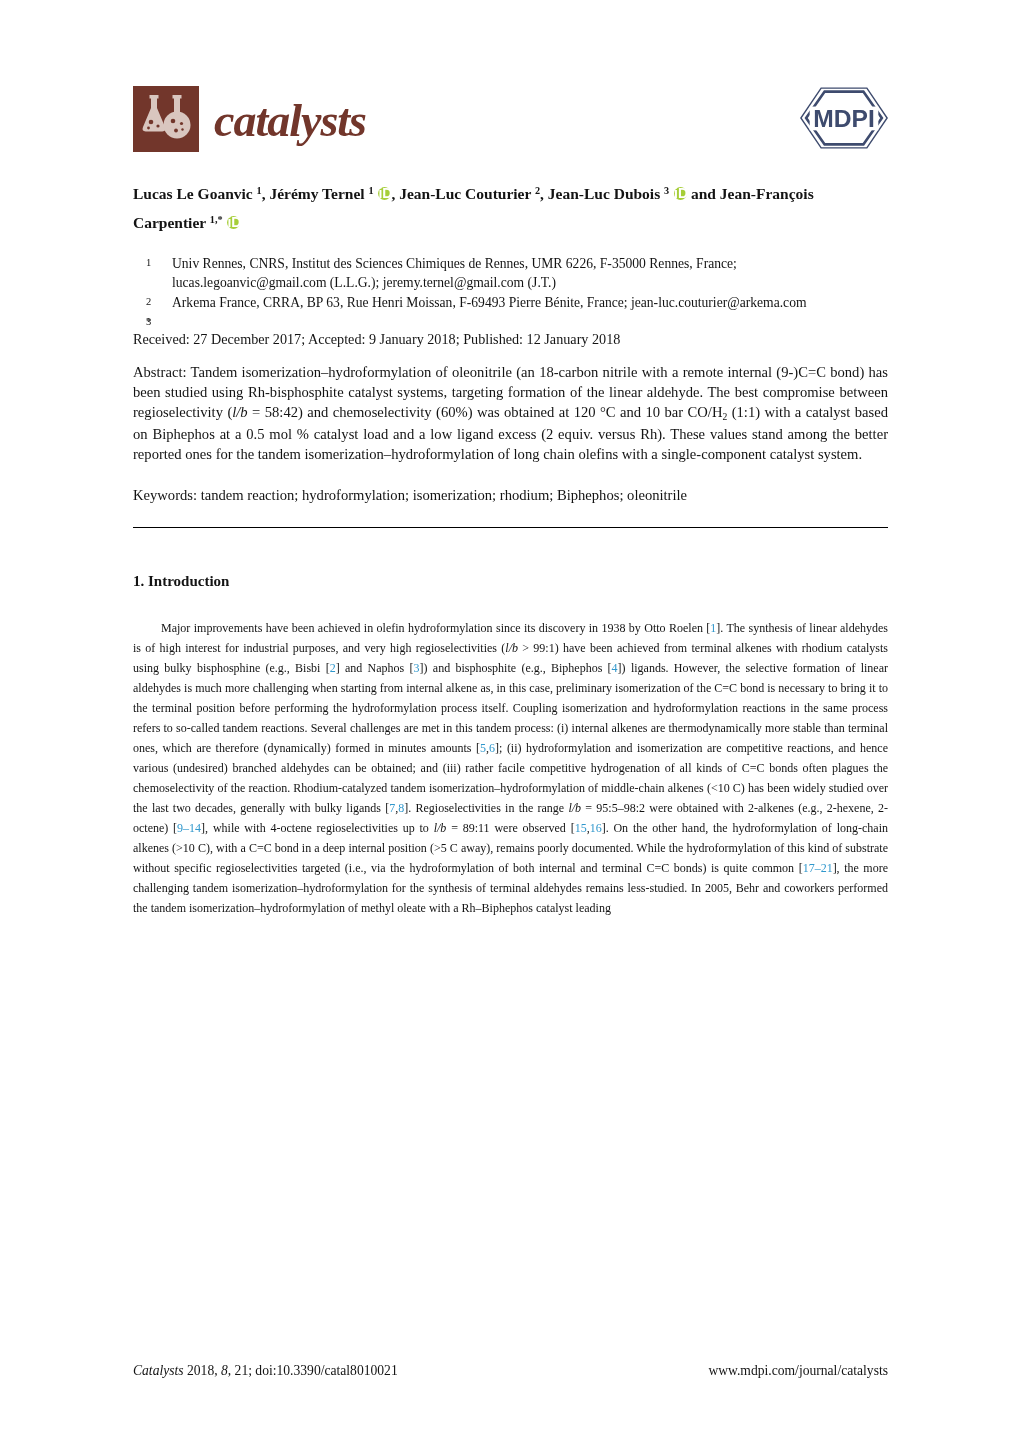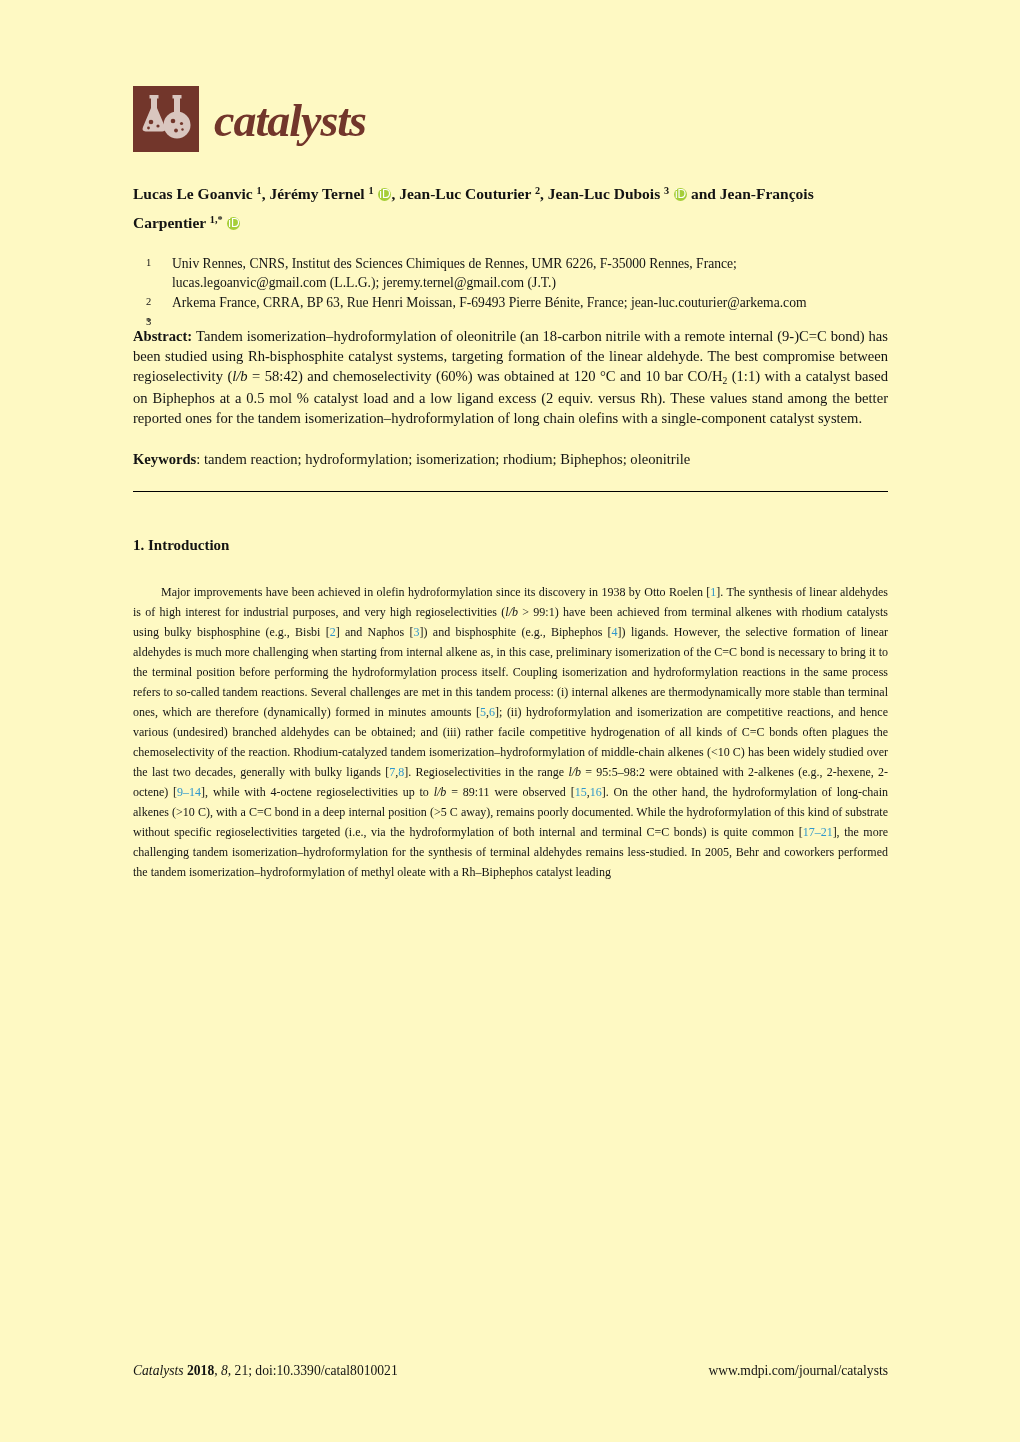--- a/index.html
+++ b/index.html
@@ -1,17 +1,17 @@
 <!DOCTYPE html>
 <html style="--brand: #72362b; --mdpi: #3e4b6e; --cite: #2f97cc; --orcid: #a6ce39;"><head>
 <meta charset="utf-8">
 <style>
   html,body{margin:0;padding:0;background:#e8e8e8;}
   .page{
-    width:1020px;height:1442px;background:#fef9c3;margin:0 auto;
+    width:1020px;height:1442px;background:#ffffff;margin:0 auto;
     box-sizing:border-box;padding:0 132px 0 133px;position:relative;
     font-family:"Liberation Serif",serif;color:#131313;
   }
   
   .header{padding-top:86px;display:flex;justify-content:space-between;align-items:flex-start;}
   .logo-group{display:flex;align-items:center;gap:15px;}
   .journal-wordmark{
     font-size:46px;font-weight:bold;font-style:italic;line-height:66px;
     color:var(--brand);letter-spacing:-1px;
   }
@@ -27,27 +27,27 @@
   .keywords{margin-top:21px;font-size:14.6px;line-height:20px;text-align:justify;}
   .rule{border:none;border-top:1.6px solid #000;margin:22px 0 0;}
   
   .section-heading{margin-top:43px;font-size:15px;font-weight:bold;line-height:20px;}
   .body-paragraph{margin-top:27px;font-size:12px;line-height:20px;text-align:justify;text-indent:28px;}
   
   .footer{position:absolute;left:133px;right:132px;top:1362px;display:flex;
           justify-content:space-between;font-size:13.6px;line-height:18px;}
   
   .run-i{font-style:italic;}
-  .run-b{font-weight:bold;}
+  .run-b{font-weight:normal;}
   .run-sup{font-size:0.66em;position:relative;top:-0.45em;}
   .run-sub{font-size:0.66em;position:relative;top:0.28em;}
   .run-cite{color:var(--cite);}
   .orcid-icon{
     display:inline-block;width:13px;height:13px;border-radius:50%;
-    background:var(--orcid);color:#fff;font-size:12px;font-weight:normal;
+    background:var(--orcid);color:#fff;font-size:14px;font-weight:bold;
     text-align:center;line-height:13px;font-family:"Liberation Sans",sans-serif;
     vertical-align:1px;margin-left:1px;
   }
 </style>
 </head>
 <body>
 
 <div class="page">
 
   <div class="header">
@@ -64,20 +64,28 @@
           <rect x="41" y="11" width="6" height="16" fill="#d9c6bf"></rect>
           <circle cx="44" cy="39" r="13.5" fill="#d9c6bf"></circle>
           <circle cx="40" cy="35" r="2.3" fill="#72362b"></circle>
           <circle cx="48.5" cy="37.5" r="1.6" fill="#72362b"></circle>
           <circle cx="43" cy="44.5" r="1.9" fill="#72362b"></circle>
           <circle cx="49.5" cy="43.5" r="1.2" fill="#72362b"></circle>
         </svg>
       </span>
       <span class="journal-wordmark">catalysts</span>
     </div>
+    <div>
+      <svg width="88" height="64" viewBox="0 0 100 72">
+        <polygon points="28,6 72,6 93,36 72,66 28,66 7,36" fill="none" stroke="#3e4b6e" stroke-width="3"></polygon>
+        <polygon points="24,2 76,2 99,36 76,70 24,70 1,36" fill="none" stroke="#3e4b6e" stroke-width="1.6"></polygon>
+        <rect x="11" y="23" width="78" height="27" fill="#ffffff"></rect>
+        <text x="50" y="46" text-anchor="middle" font-size="28" font-weight="bold" fill="#3e4b6e" font-family="Liberation Sans, sans-serif" letter-spacing="0">MDPI</text>
+      </svg>
+    </div>
   </div>
 
 
 
   <p class="authors"><span>Lucas Le Goanvic </span><span class="run-sup">1</span><span>, Jérémy Ternel </span><span class="run-sup">1</span><span> </span><span class="orcid-icon">iD</span><span>, Jean-Luc Couturier </span><span class="run-sup">2</span><span>, Jean-Luc Dubois </span><span class="run-sup">3</span><span> </span><span class="orcid-icon">iD</span><span> and Jean-François Carpentier </span><span class="run-sup">1,*</span><span> </span><span class="orcid-icon">iD</span></p>
 
   <div class="affiliations">
 
       <div class="aff-row">
         <span class="aff-marker">1</span>
@@ -91,20 +99,21 @@
 
       <div class="aff-row">
         <span class="aff-marker">3</span>
       </div>
 
       <div class="aff-row">
         <span class="aff-marker">*</span>
       </div>
     </div>
 
+  <div class="dates">Received: 27 December 2017; Accepted: 9 January 2018; Published: 12 January 2018</div>
 
   <p class="abstract"><span class="run-b">Abstract: </span><span>Tandem isomerization–hydroformylation of oleonitrile (an 18-carbon nitrile with a remote internal (9-)C=C bond) has been studied using Rh-bisphosphite catalyst systems, targeting formation of the linear aldehyde. The best compromise between regioselectivity (</span><span class="run-i">l/b</span><span> = 58:42) and chemoselectivity (60%) was obtained at 120 °C and 10 bar CO/H</span><span class="run-sub">2</span><span> (1:1) with a catalyst based on Biphephos at a 0.5 mol % catalyst load and a low ligand excess (2 equiv. versus Rh). These values stand among the better reported ones for the tandem isomerization–hydroformylation of long chain olefins with a single-component catalyst system.</span></p>
 
   <p class="keywords"><span class="run-b">Keywords</span><span>: tandem reaction; hydroformylation; isomerization; rhodium; Biphephos; oleonitrile</span></p>
 
   <hr class="rule">
 
   <h2 class="section-heading">1. Introduction</h2>
 
   <p class="body-paragraph"><span>Major improvements have been achieved in olefin hydroformylation since its discovery in 1938 by Otto Roelen [</span><span class="run-cite">1</span><span>]. The synthesis of linear aldehydes is of high interest for industrial purposes, and very high regioselectivities (</span><span class="run-i">l/b</span><span> &gt; 99:1) have been achieved from terminal alkenes with rhodium catalysts using bulky bisphosphine (e.g., Bisbi [</span><span class="run-cite">2</span><span>] and Naphos [</span><span class="run-cite">3</span><span>]) and bisphosphite (e.g., Biphephos [</span><span class="run-cite">4</span><span>]) ligands. However, the selective formation of linear aldehydes is much more challenging when starting from internal alkene as, in this case, preliminary isomerization of the C=C bond is necessary to bring it to the terminal position before performing the hydroformylation process itself. Coupling isomerization and hydroformylation reactions in the same process refers to so-called tandem reactions. Several challenges are met in this tandem process: (i) internal alkenes are thermodynamically more stable than terminal ones, which are therefore (dynamically) formed in minutes amounts [</span><span class="run-cite">5</span><span>,</span><span class="run-cite">6</span><span>]; (ii) hydroformylation and isomerization are competitive reactions, and hence various (undesired) branched aldehydes can be obtained; and (iii) rather facile competitive hydrogenation of all kinds of C=C bonds often plagues the chemoselectivity of the reaction. Rhodium-catalyzed tandem isomerization–hydroformylation of middle-chain alkenes (&lt;10 C) has been widely studied over the last two decades, generally with bulky ligands [</span><span class="run-cite">7</span><span>,</span><span class="run-cite">8</span><span>]. Regioselectivities in the range </span><span class="run-i">l/b</span><span> = 95:5–98:2 were obtained with 2-alkenes (e.g., 2-hexene, 2-octene) [</span><span class="run-cite">9–14</span><span>], while with 4-octene regioselectivities up to </span><span class="run-i">l/b</span><span> = 89:11 were observed [</span><span class="run-cite">15</span><span>,</span><span class="run-cite">16</span><span>]. On the other hand, the hydroformylation of long-chain alkenes (&gt;10 C), with a C=C bond in a deep internal position (&gt;5 C away), remains poorly documented. While the hydroformylation of this kind of substrate without specific regioselectivities targeted (i.e., via the hydroformylation of both internal and terminal C=C bonds) is quite common [</span><span class="run-cite">17–21</span><span>], the more challenging tandem isomerization–hydroformylation for the synthesis of terminal aldehydes remains less-studied. In 2005, Behr and coworkers performed the tandem isomerization–hydroformylation of methyl oleate with a Rh–Biphephos catalyst leading</span></p>

